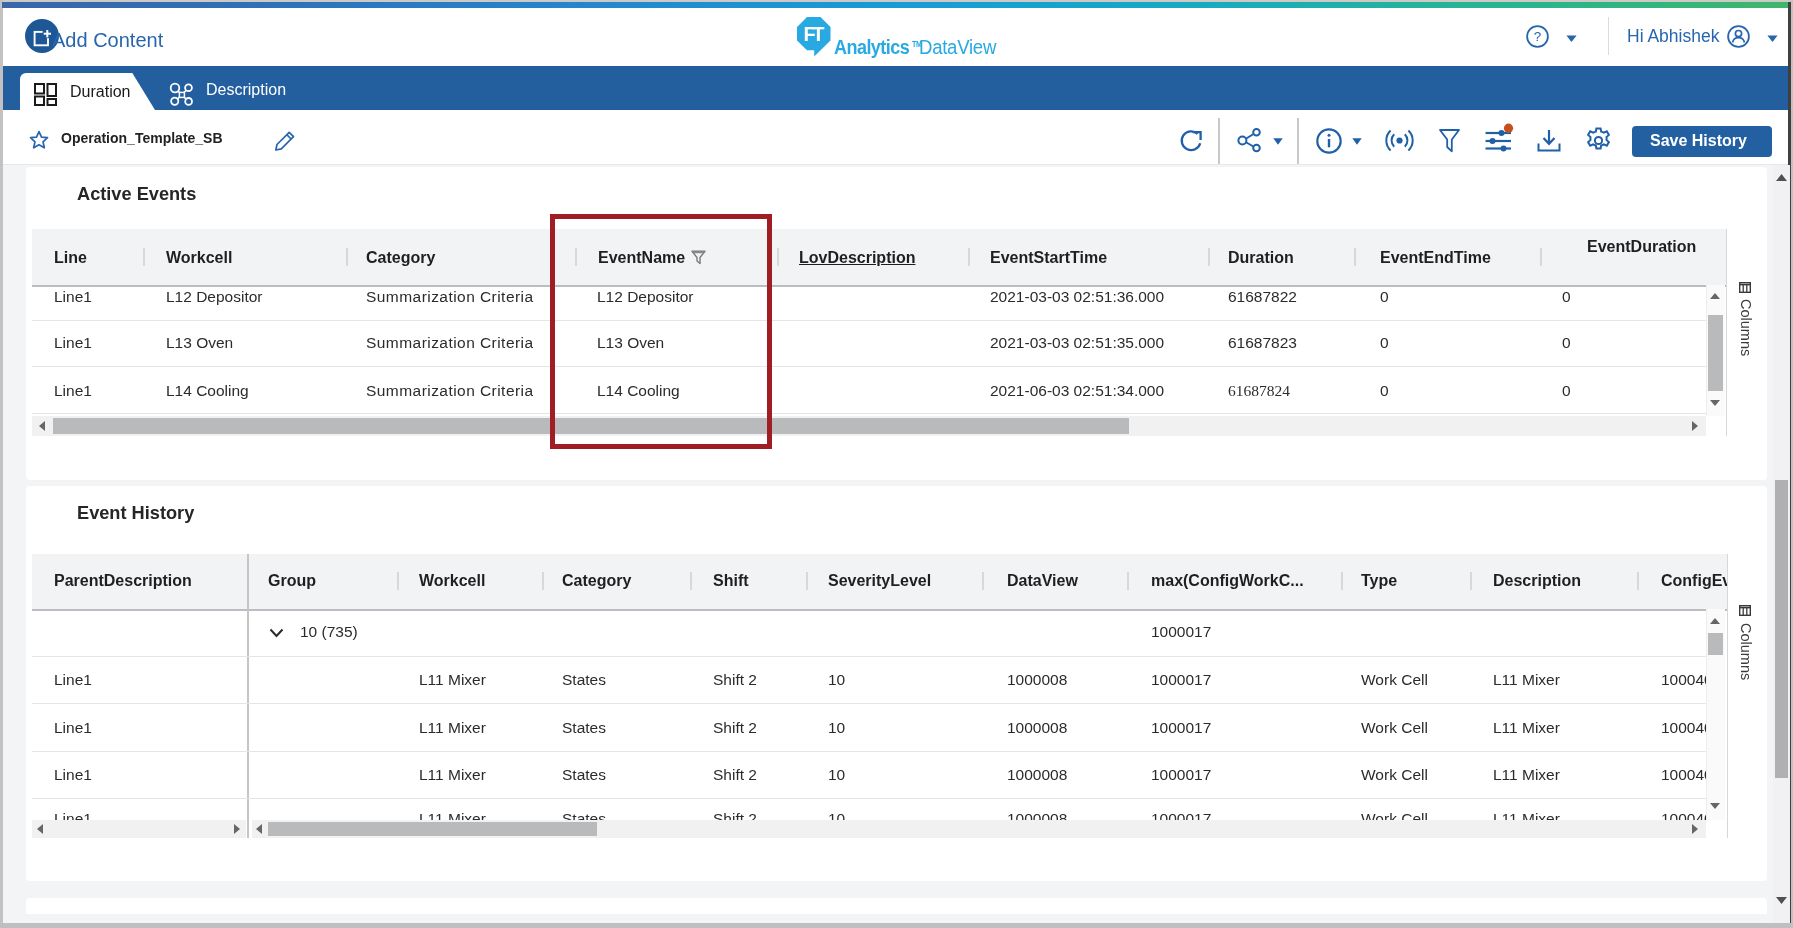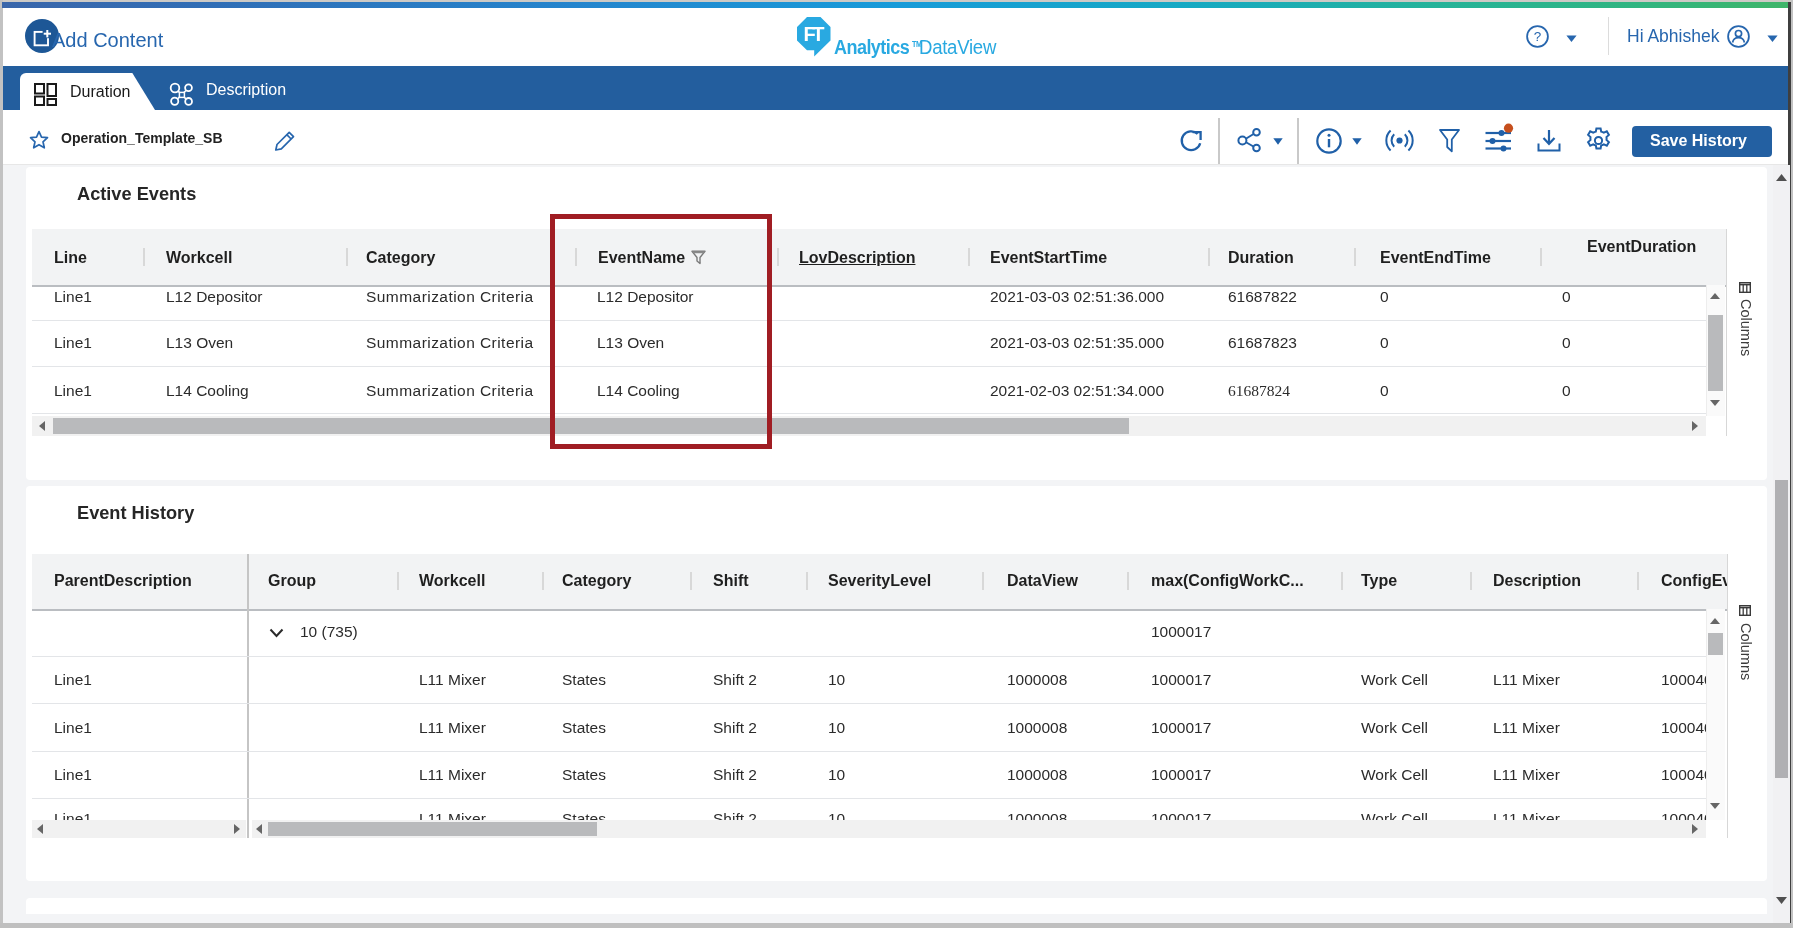--- a/index.html
+++ b/index.html
@@ -202,21 +202,21 @@
   <div class="t" style="left:597px;top:334px;">L13 Oven</div>
   <div class="t" style="left:990px;top:334px;">2021-03-03 02:51:35.000</div>
   <div class="t" style="left:1228px;top:334px;">61687823</div>
   <div class="t" style="left:1380px;top:334px;">0</div>
   <div class="t" style="left:1562px;top:334px;">0</div>
   <div class="rs" style="left:32px;top:366px;width:1674px;"></div>
   <div class="t" style="left:54px;top:382px;">Line1</div>
   <div class="t" style="left:166px;top:382px;">L14 Cooling</div>
   <div class="t" style="left:366px;top:382px;letter-spacing:0.45px;">Summarization Criteria</div>
   <div class="t" style="left:597px;top:382px;">L14 Cooling</div>
-  <div class="t" style="left:990px;top:382px;">2021-02-03 02:51:34.000</div>
+  <div class="t" style="left:990px;top:382px;">2021-06-03 02:51:34.000</div>
   <div class="t" style="left:1228px;top:382px;font-family:Liberation Serif, serif;">61687824</div>
   <div class="t" style="left:1380px;top:382px;">0</div>
   <div class="t" style="left:1562px;top:382px;">0</div>
   <div class="rs" style="left:32px;top:413px;width:1674px;"></div>
 
   <div class="abs" style="left:32px;top:415.5px;width:1674px;height:20.5px;background:#f1f1f1;"></div>
   <svg class="abs" style="left:38px;top:421px;" width="8" height="10" viewBox="0 0 8 10">
       <path d="M7 0 L1 5 L7 10 Z" fill="#666"></path>
     </svg>
   <div class="abs" style="left:53px;top:417.5px;width:1076px;height:16.5px;background:#b9babc;"></div>

